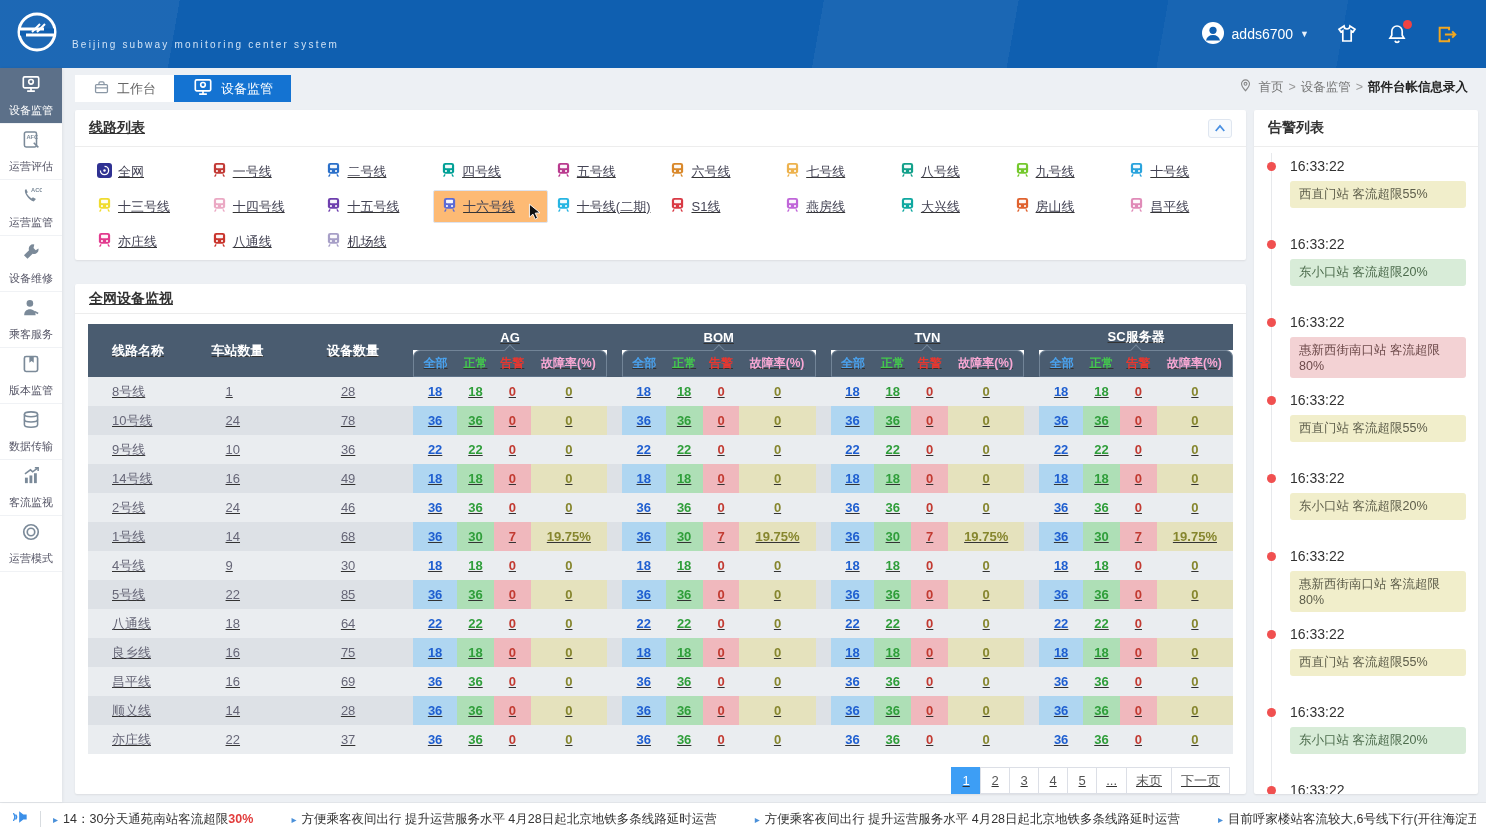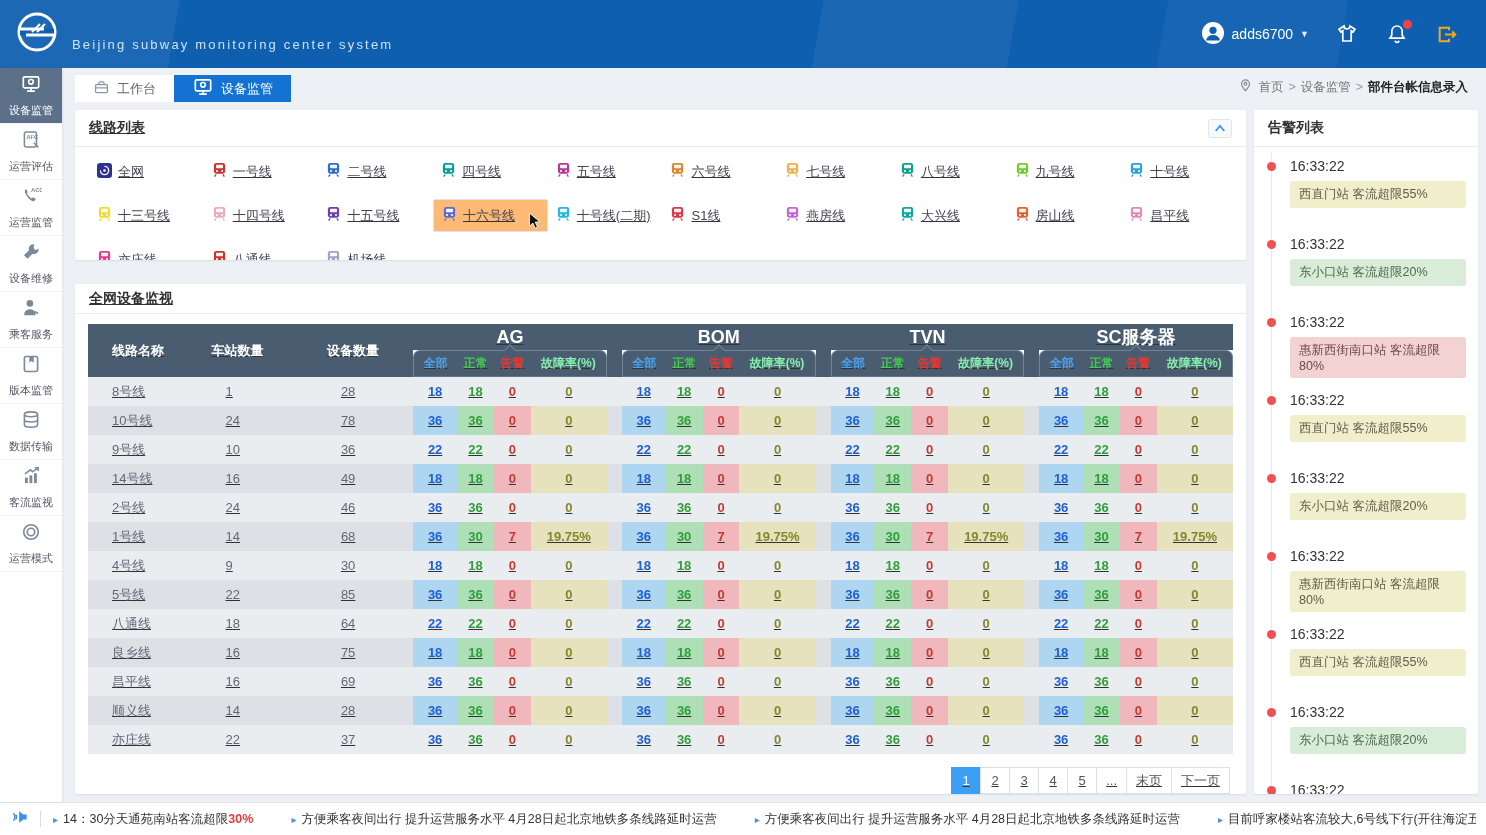--- a/index.html
+++ b/index.html
@@ -7,21 +7,21 @@
   body { font-family:"Liberation Sans","DejaVu Sans",sans-serif; background:#edf0f4; color:#333; }
   .page { width:1486px; height:835px; display:flex; flex-direction:column; overflow:hidden; }
 
   
   .app-header { height:68px; flex:0 0 68px; display:flex; align-items:center; justify-content:space-between;
     background:#0f5fb0;
     background-image:linear-gradient(100deg, rgba(255,255,255,0.06) 0 12%, transparent 12% 55%, rgba(255,255,255,0.05) 55% 68%, transparent 68% 78%, rgba(255,255,255,0.04) 78% 90%, transparent 90%);
     padding:0 26px 0 14px; }
   .logo-wrap { display:flex; align-items:center; gap:12px; }
   .app-title { color:#fff; font-size:21px; font-weight:bold; letter-spacing:2px; }
-  .app-subtitle { color:#cfe2f5; font-size:13px; letter-spacing:2.2px; margin-top:20px; }
+  .app-subtitle { color:#cfe2f5; font-size:10px; letter-spacing:2.2px; margin-top:20px; }
   .header-right { display:flex; align-items:center; gap:26px; }
   .user-menu { display:flex; align-items:center; gap:7px; color:#fff; font-size:14px; cursor:pointer; }
   .caret-down { font-size:9px; color:#e8f1fa; }
   .hicon { position:relative; display:inline-flex; cursor:pointer; }
   .badge-dot { position:absolute; top:-2px; right:-3px; width:9px; height:9px; border-radius:50%; background:#f04343; }
 
   
   .main { flex:1; display:flex; min-height:0; }
   .sidebar { width:62px; flex:0 0 62px; background:#fff; box-shadow:1px 0 3px rgba(0,0,0,0.06); z-index:3; }
   .side-item { height:56px; display:flex; flex-direction:column; align-items:center; justify-content:center; gap:4px;
@@ -45,40 +45,40 @@
   .body-row { flex:1; display:flex; min-height:0; padding:8px 8px 8px 13px; gap:8px; }
   .content-col { flex:1; display:flex; flex-direction:column; min-width:0;text-decoration:underline; }
 
   .card { background:#fff; box-shadow:0 1px 2px rgba(0,0,0,0.08); border-radius:2px; }
   .card-head { height:37px; display:flex; align-items:center; justify-content:space-between; padding:0 14px; border-bottom:1px solid #ededed; }
   .card-title { font-size:14px; color:#333; font-weight:bold; }
   .collapse-btn { width:24px; height:19px; border:1px solid #dfe6f0; background:#f7fafd; border-radius:3px; display:flex; align-items:center; justify-content:center; cursor:pointer; }
 
   
   .line-card { flex:0 0 150px; overflow:hidden; }
-  .line-grid { display:grid; grid-template-columns:repeat(10,1fr); padding:8px 10px 6px 14px; row-gap:11px; }
+  .line-grid { display:grid; grid-template-columns:repeat(10,1fr); padding:8px 10px 6px 14px; row-gap:2px; }
   .line-item { display:flex; align-items:center; gap:6px; height:33px; padding:0 8px; font-size:13px; color:#445; cursor:pointer; border-radius:2px; position:relative; }
   .line-item.selected { background:#fdba74; border:1px solid #dde3ee; }
   .cursor-glyph { position:absolute; right:6px; bottom:-2px; }
 
   
   .table-card { flex:1; margin-top:24px; display:flex; flex-direction:column; overflow:hidden; }
   .table-wrap { padding:10px 13px 0 13px; }
   table.device { width:100%; border-collapse:separate; border-spacing:0; table-layout:fixed; font-size:13px; }
   thead th { background:#4a5c70; color:#fff; font-weight:bold; }
   th.plain { text-align:left; padding-left:14px; font-size:13px; }
   th.plain.first { padding-left:24px; }
-  th.group { font-size:18px; height:26px; position:relative; }
+  th.group { font-size:13px; height:26px; position:relative; }
   th.group .g-caret { position:absolute; left:50%; bottom:-4px; margin-left:-4px; width:8px; height:8px; background:#4a5c70;
     border-left:1.5px solid #728497; border-top:1.5px solid #728497; transform:rotate(45deg); z-index:2; }
   th.gapcol { background:#4a5c70; }
   tr.subrow th { height:27px; font-size:12px; font-weight:bold; border-top:1.5px solid #728497; border-bottom:1px solid #60748a; }
   tr.subrow th.sub-first { border-left:1.5px solid #728497; border-top-left-radius:7px; }
   tr.subrow th.sub-last { border-right:1.5px solid #728497; border-top-right-radius:7px; }
-  .h-all { color:#4aa3f0; } .h-normal { color:#43c94c; } .h-alarm { color:#e8372f; } .h-fault { color:#86efac; }
+  .h-all { color:#4aa3f0; } .h-normal { color:#43c94c; } .h-alarm { color:#e8372f; } .h-fault { color:#f9a8d4; }
   tbody td { height:29px; color:#667; }
   tbody tr:nth-child(odd) td { background:#eaedf0; }
   tbody tr:nth-child(even) td { background:#dde1e6; }
   td.t-line { padding-left:24px; }
   td.t-num { padding-left:28px; }
   td.v { text-align:center; font-weight:bold; }
   tbody td.c-all { background-color:rgba(125,193,238,0.48); color:#1f5fd0; }
   tbody td.c-normal { background-color:rgba(126,207,138,0.5); color:#2f9e3a; }
   tbody td.c-alarm { background-color:rgba(233,128,136,0.42); color:#c23a31; }
   tbody td.c-fault { background-color:rgba(214,208,142,0.45); color:#86862e; }

